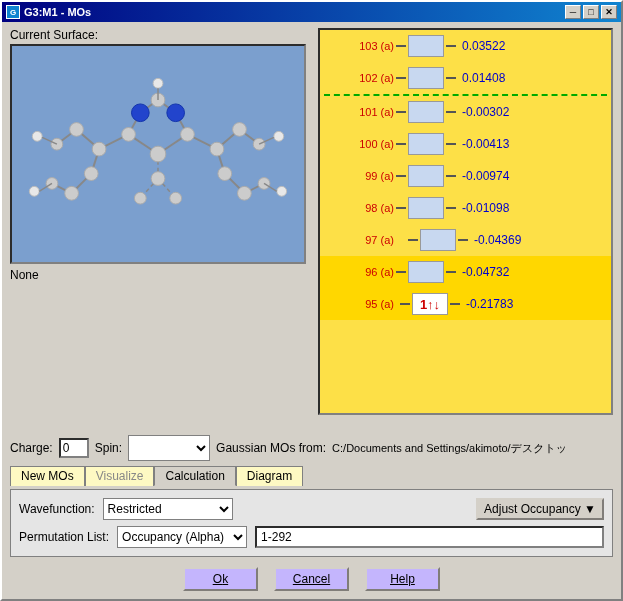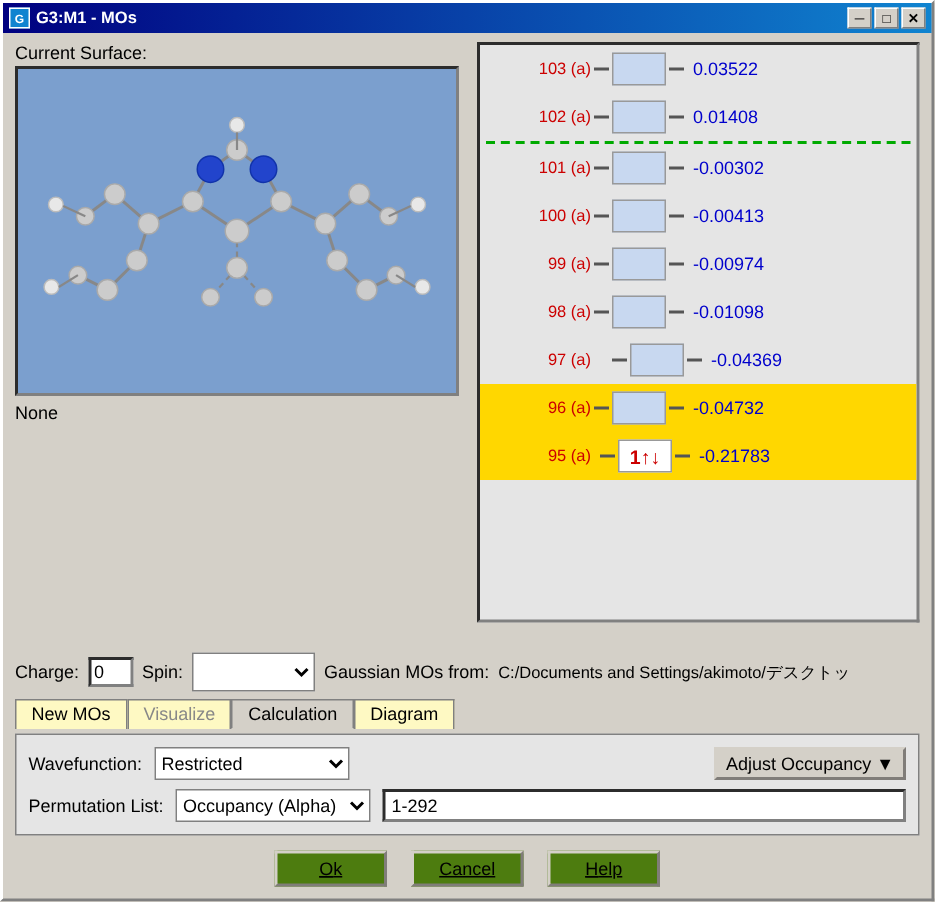--- a/index.html
+++ b/index.html
@@ -120,21 +120,21 @@
 
     .none-label {
       margin-top: 4px;
       font-size: 12px;
     }
 
     
     .mo-list-panel {
       flex: 1;
       border: 2px inset #808080;
-      background: #e5e5e5;
+      background: #fde047;
       overflow-y: scroll;
       position: relative;
     }
 
     .mo-row {
       display: flex;
       align-items: center;
       height: 32px;
       padding: 0 4px;
       font-size: 12px;
@@ -295,21 +295,21 @@
       justify-content: center;
       gap: 16px;
       flex-shrink: 0;
       margin-top: 6px;
     }
 
     .footer-btn {
       width: 75px;
       height: 24px;
       border: 2px outset #d4d0c8;
-      background: #4d7c0f;
+      background: #c4b5fd;
       font-size: 12px;
       cursor: pointer;
       display: flex;
       align-items: center;
       justify-content: center;
     }
 
     .footer-btn span {
       text-decoration: underline;
     }

